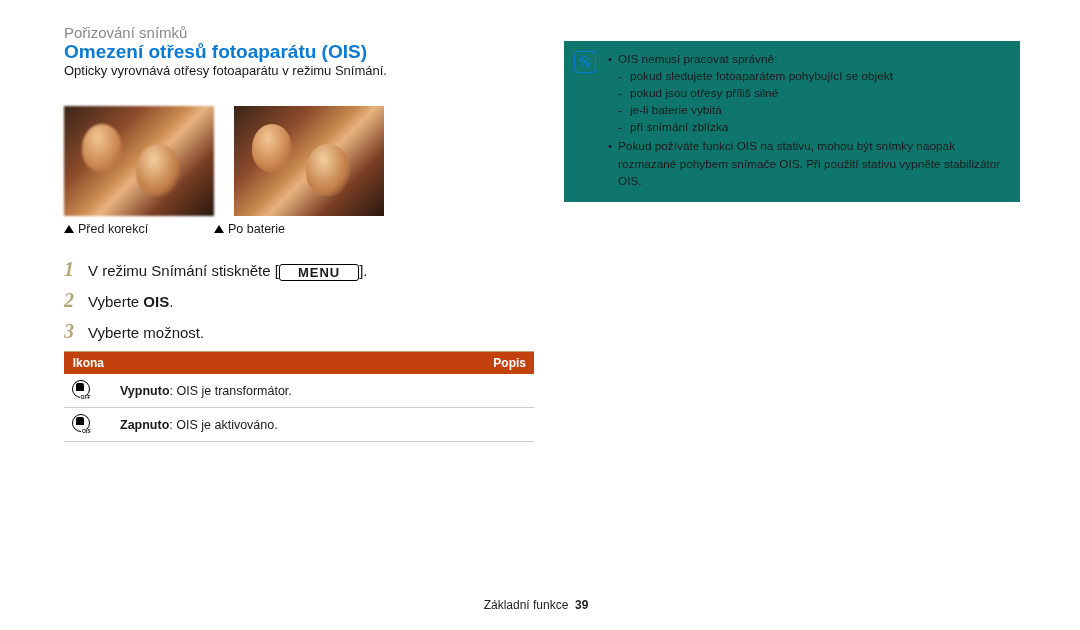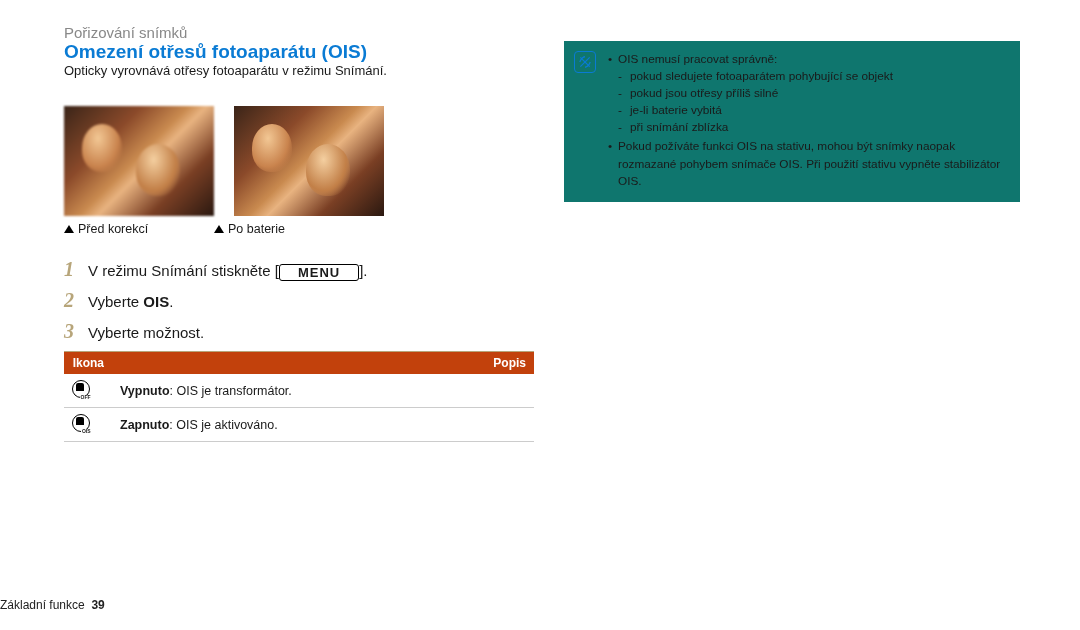--- a/index.html
+++ b/index.html
@@ -177,20 +177,21 @@
   }
   .note-box ul ul li { position: relative; padding-left: 12px; }
   .note-box ul ul li::before {
     content: "-";
     position: absolute; left: 0; top: 0;
   }
   .footer {
     position: absolute;
     bottom: 18px;
     left: 0; right: 8px;
+    text-align: center;
     font-size: 12px;
     color: #222;
   }
   .footer .pg { font-weight: 600; }
 </style>
 </head>
 <body>
 
 <div class="page">
   <div class="breadcrumb">Pořizování snímků</div>

